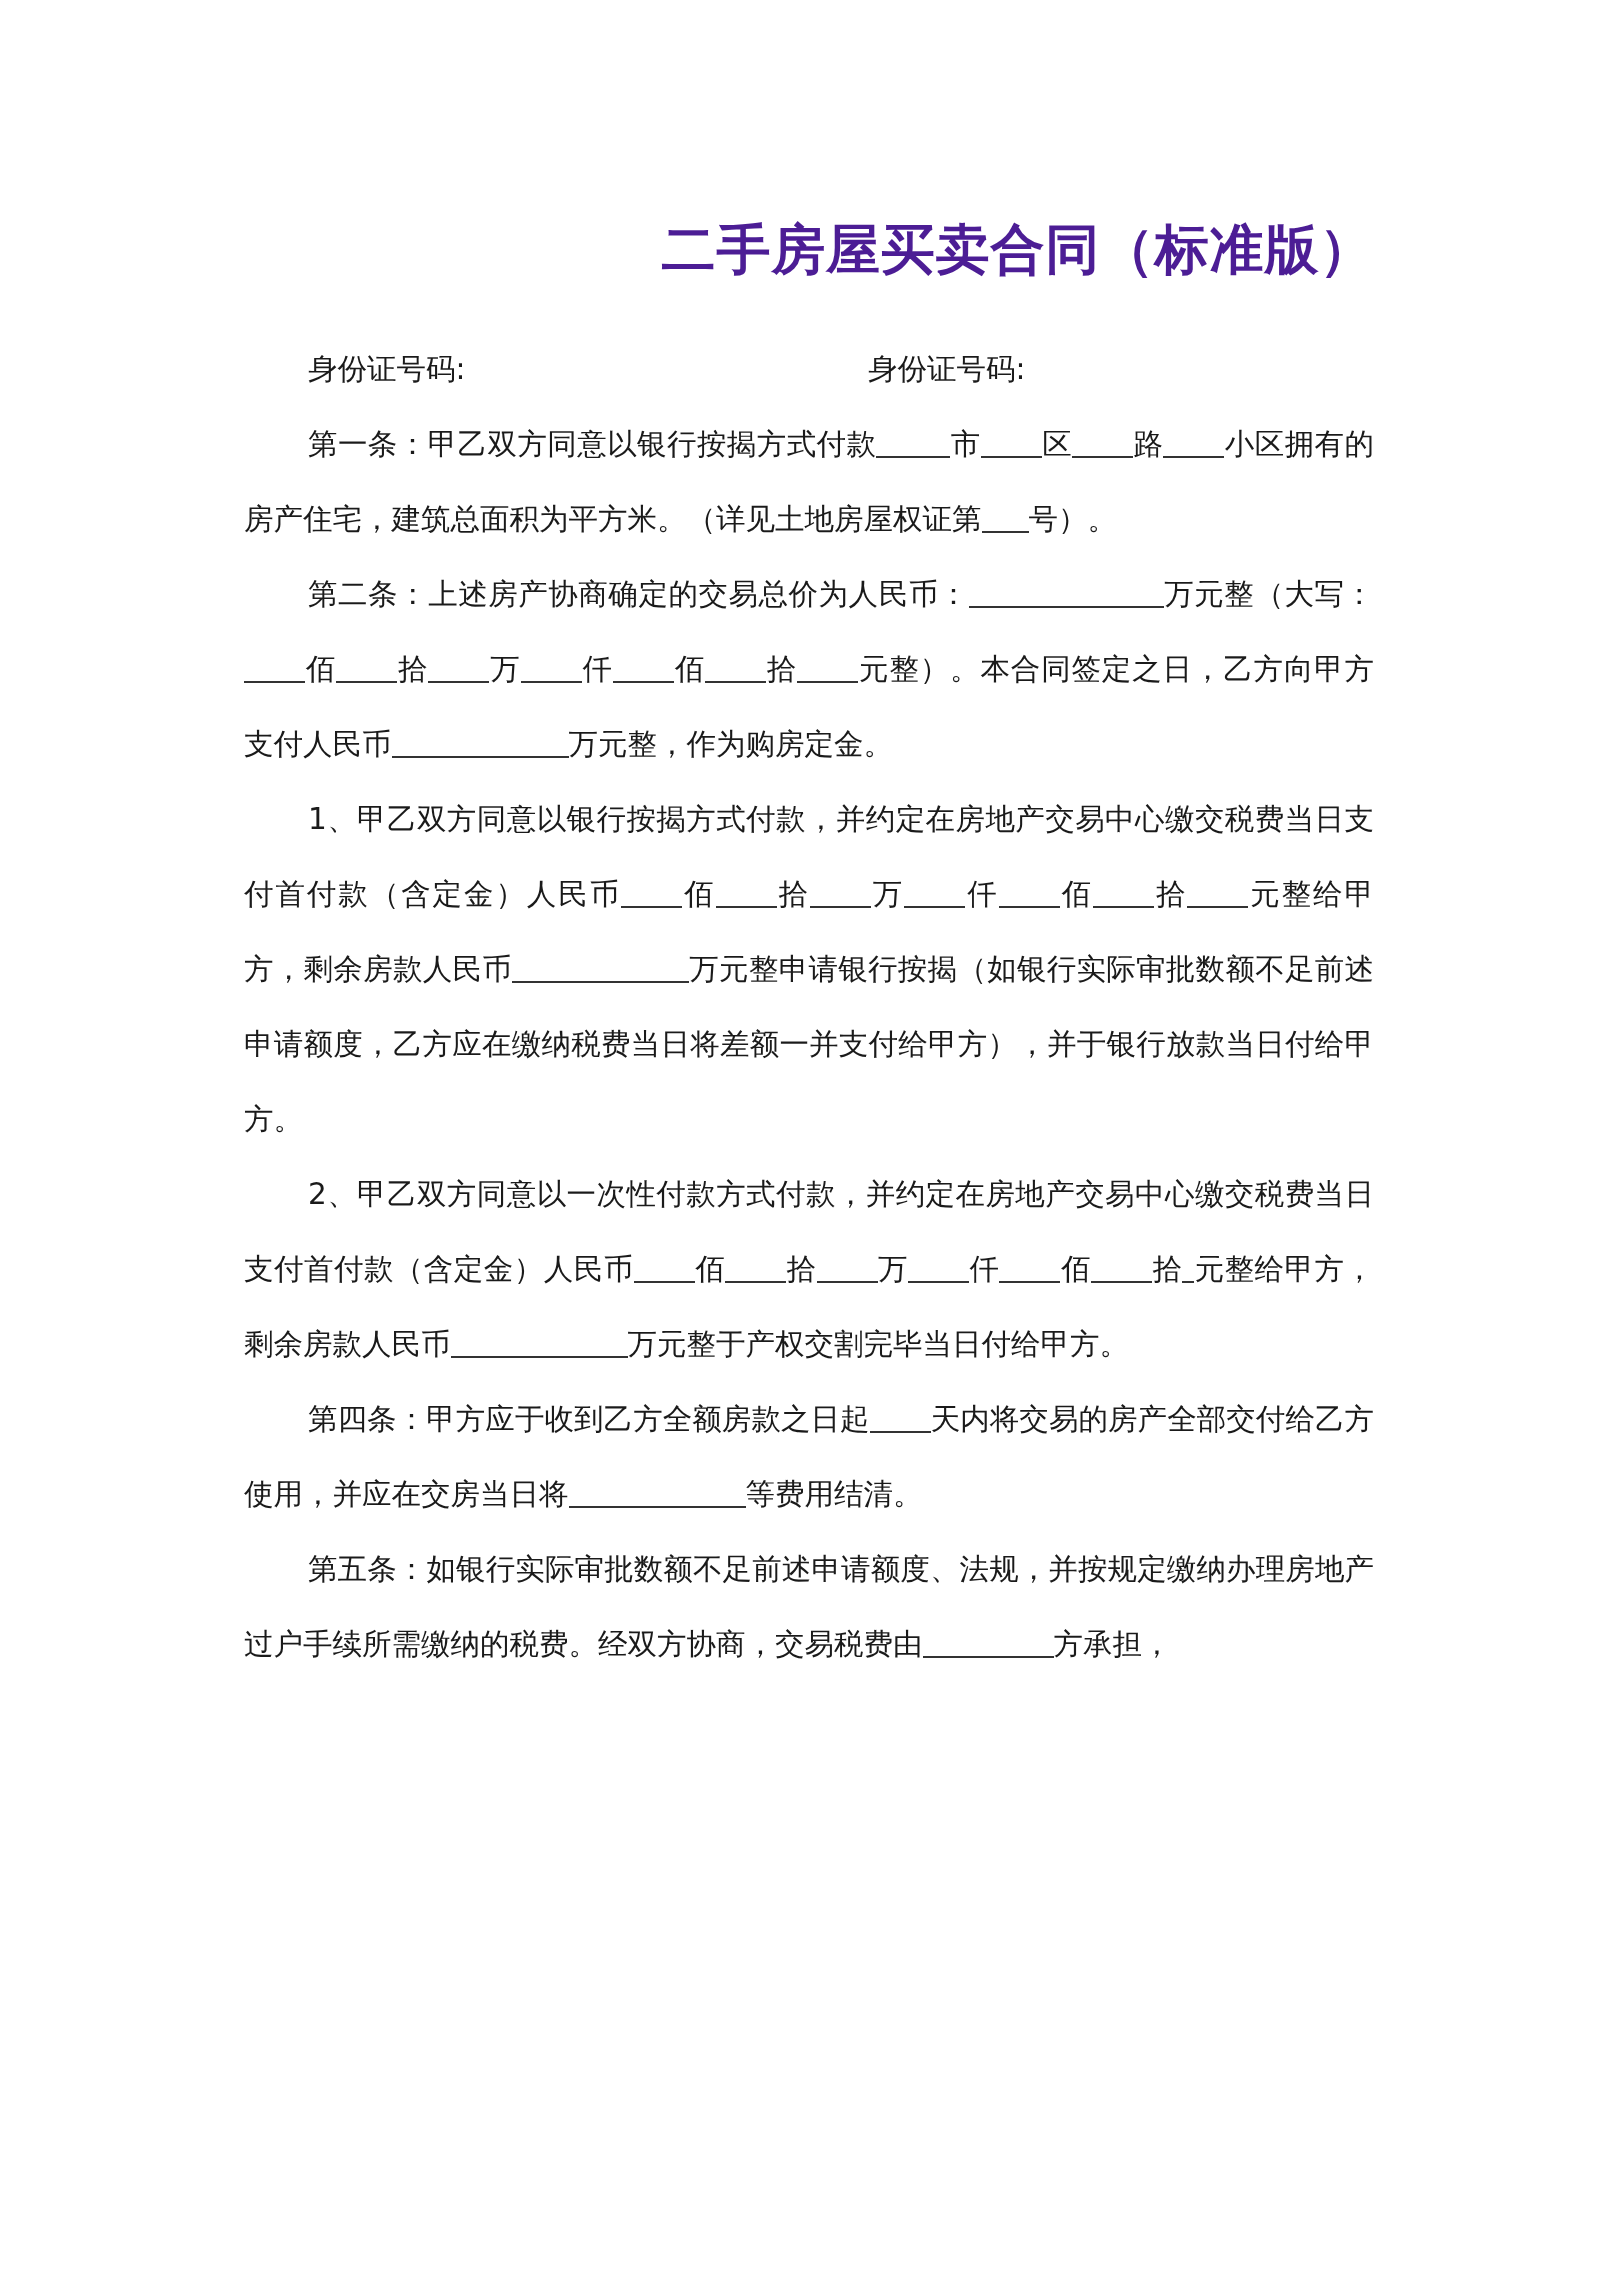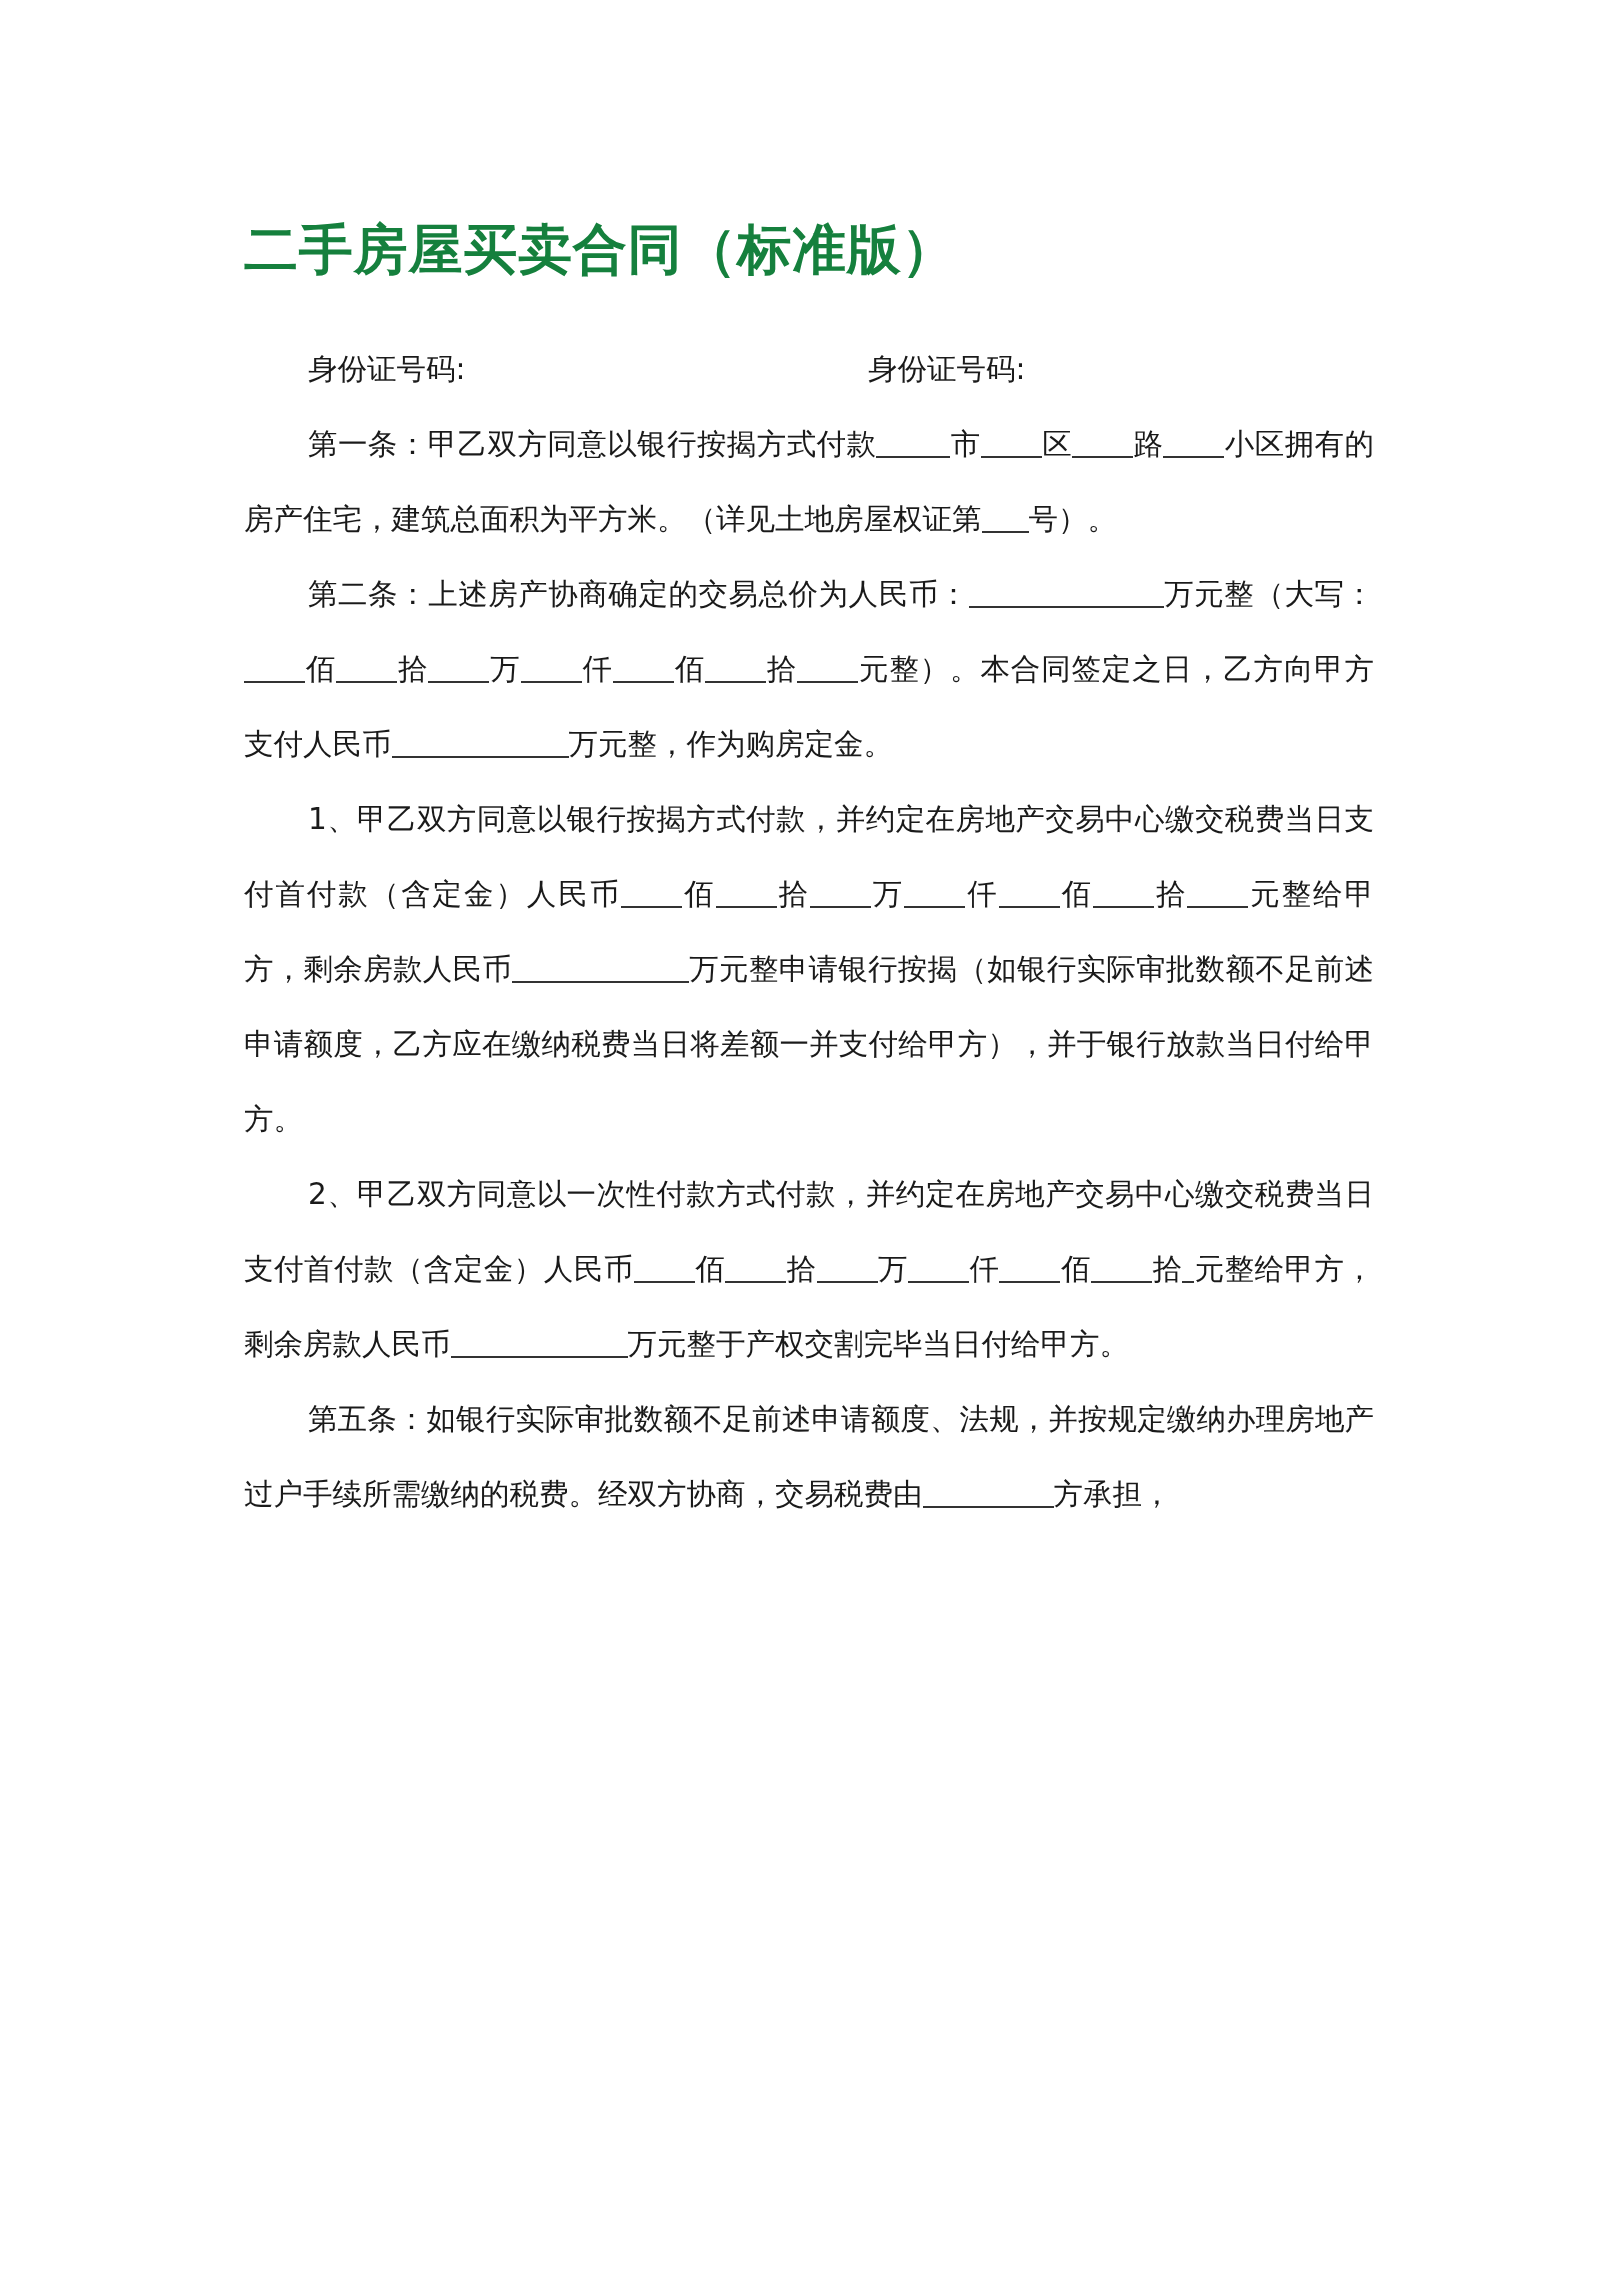--- a/index.html
+++ b/index.html
@@ -1,20 +1,20 @@
 <!DOCTYPE html>
 <html style="font-size:13.5px"><head>
 <meta charset="utf-8">
 <style>
   html, body { margin: 0; padding: 0; background: #ffffff; }
   body { width: 1617px; height: 2284px; position: relative; overflow: hidden;
          font-family: "DejaVu Sans", "Liberation Sans", sans-serif; color: #1a1a1a; }
   .page { position: absolute; left: 244px; top: 0; width: 1130px; }
-  .title { position: absolute; left: 0; width: 1130px; top: 212px; text-align: left;
-           font-size: 54px; font-weight: bold; letter-spacing: 0.8px; color: #15803d; line-height: 76px; }
+  .title { position: absolute; left: 0; width: 1130px; top: 212px; text-align: right;
+           font-size: 54px; font-weight: bold; letter-spacing: 0.8px; color: #4c1d95; line-height: 76px; }
   .body { position: absolute; left: 0; top: 332px; width: 1130px; font-size: 29.5px; line-height: 75px; }
   .row2 { display: flex; height: 75px; }
   .row2 .col { width: 50%; padding-left: 64px; box-sizing: border-box; white-space: nowrap; }
   .row2 .col.right { padding-left: 59px; }
   p { margin: 0; text-indent: 64px; text-align: justify; text-align-last: left; }
   .blank { display: inline-block; border-bottom: 2.5px solid #333; height: 1em; vertical-align: -0.12em; }
   .b-s  { width: 61px; }
   .b-l  { width: 177px; }
   .b-xl { width: 195px; }
   .b-t  { width: 131px; }
@@ -37,18 +37,19 @@
 
     <p><span>第一条：甲乙双方同意以银行按揭方式付款</span><span class="blank b-s" style="width:74px"></span><span>市</span><span class="blank b-s"></span><span>区</span><span class="blank b-s"></span><span>路</span><span class="blank b-s"></span><span>小区拥有的房产住宅，建筑总面积为平方米。（详见土地房屋权证第</span><span class="blank" style="width:47px"></span><span>号）。</span></p>
 
     <p><span>第二条：上述房产协商确定的交易总价为人民币：</span><span class="blank b-xl"></span><span>万元整（大写：</span><span class="blank b-s"></span><span>佰</span><span class="blank b-s"></span><span>拾</span><span class="blank b-s"></span><span>万</span><span class="blank b-s"></span><span>仟</span><span class="blank b-s"></span><span>佰</span><span class="blank b-s"></span><span>拾</span><span class="blank b-s"></span><span>元整）。本合同签定之日，乙方向甲方支付人民币</span><span class="blank b-l"></span><span>万元整，作为购房定金。</span></p>
 
 
     <p><span>1、甲乙双方同意以银行按揭方式付款，并约定在房地产交易中心缴交税费当日支付首付款（含定金）人民币</span><span class="blank b-s"></span><span>佰</span><span class="blank b-s"></span><span>拾</span><span class="blank b-s"></span><span>万</span><span class="blank b-s"></span><span>仟</span><span class="blank b-s"></span><span>佰</span><span class="blank b-s"></span><span>拾</span><span class="blank b-s"></span><span>元整给甲方，剩余房款人民币</span><span class="blank b-l"></span><span>万元整申请银行按揭（如银行实际审批数额不足前述申请额度，乙方应在缴纳税费当日将差额一并支付给甲方），并于银行放款当日付给甲方。</span></p>
 
     <p><span>2、甲乙双方同意以一次性付款方式付款，并约定在房地产交易中心缴交税费当日支付首付款（含定金）人民币</span><span class="blank b-s"></span><span>佰</span><span class="blank b-s"></span><span>拾</span><span class="blank b-s"></span><span>万</span><span class="blank b-s"></span><span>仟</span><span class="blank b-s"></span><span>佰</span><span class="blank b-s"></span><span>拾</span><span class="blank b-xs"></span><span>元整给甲方，剩余房款人民币</span><span class="blank b-l"></span><span>万元整于产权交割完毕当日付给甲方。</span></p>
 
+    <p><span>第四条：甲方应于收到乙方全额房款之日起</span><span class="blank b-s"></span><span>天内将交易的房产全部交付给乙方使用，并应在交房当日将</span><span class="blank b-l"></span><span>等费用结清。</span></p>
 
     <p><span>第五条：如银行实际审批数额不足前述申请额度、法规，并按规定缴纳办理房地产过户手续所需缴纳的税费。经双方协商，交易税费由</span><span class="blank b-t"></span><span>方承担，</span></p>
 
   </div>
 </div>
 
 
 </body></html>

